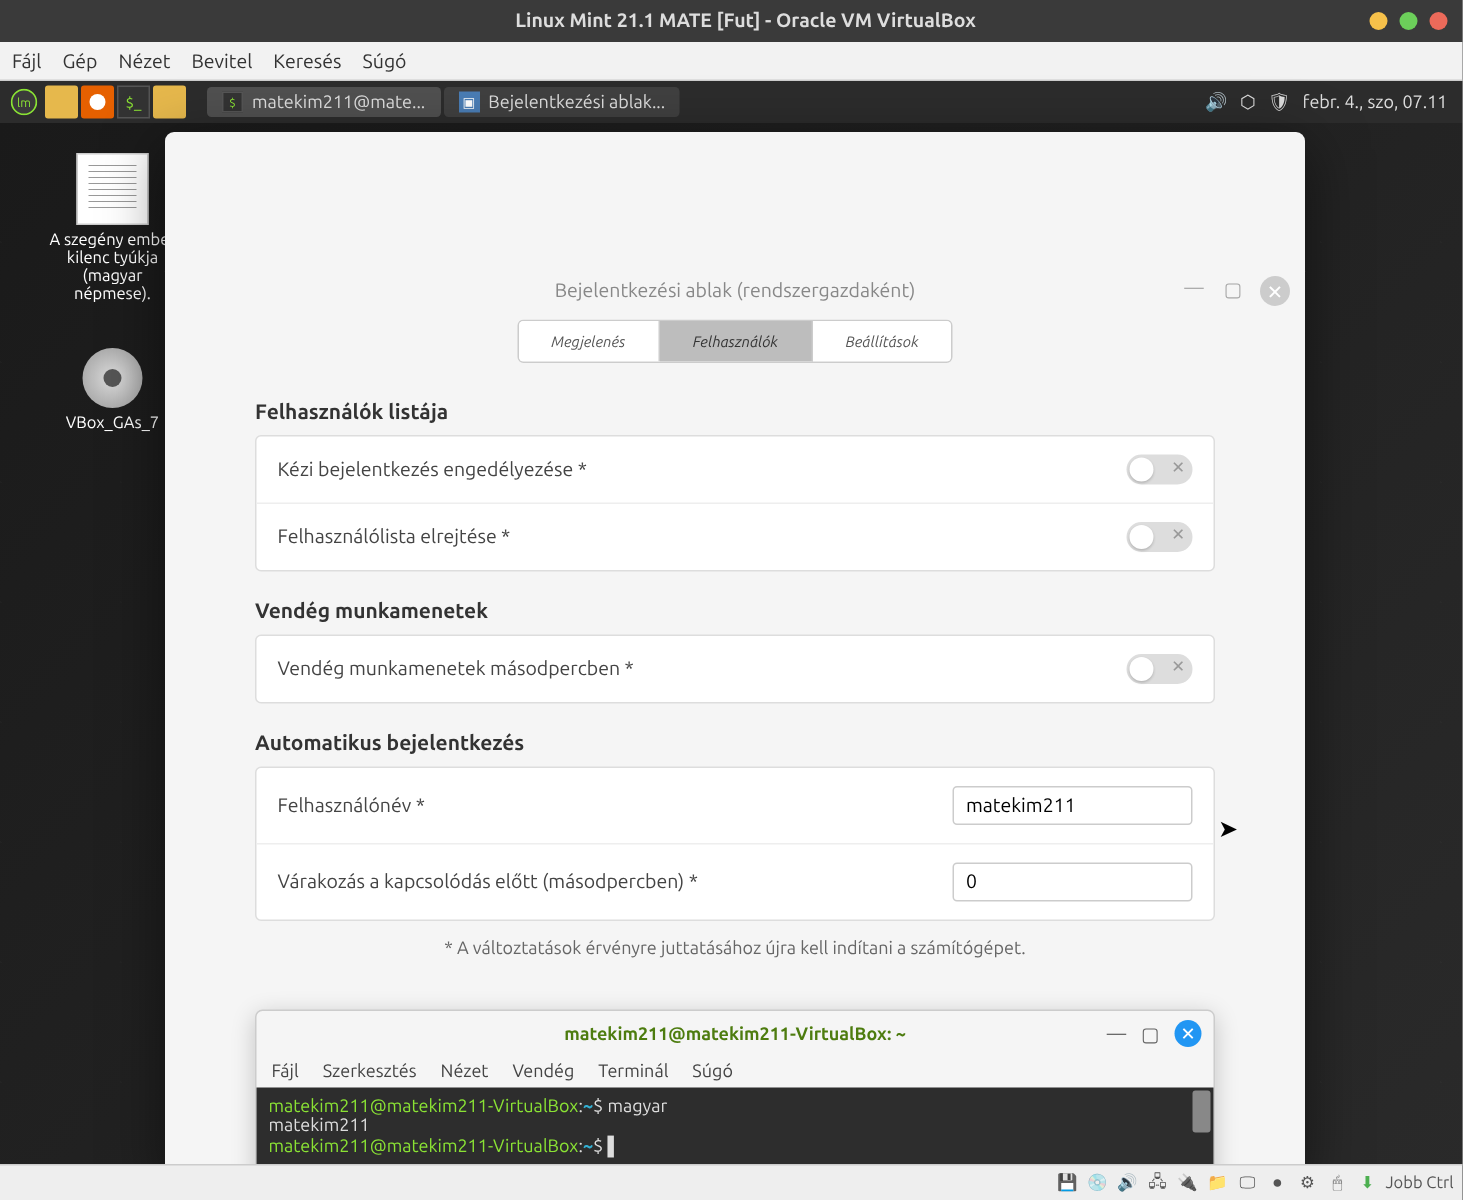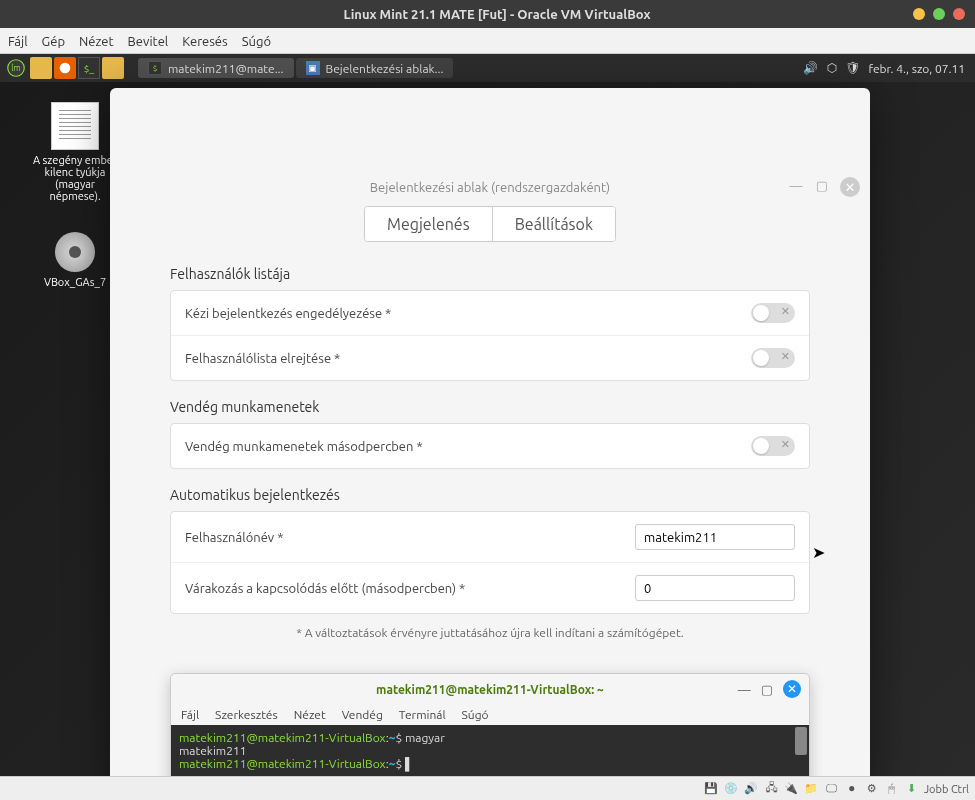--- a/index.html
+++ b/index.html
@@ -36,26 +36,26 @@
 
 .settings-win { position: absolute; top: 6px; left: 110px; width: 760px; height: 700px; background: #f5f5f5; border-radius: 6px; box-shadow: 0 10px 40px rgba(0,0,0,0.5); display:flex; flex-direction:column;justify-content:flex-end; }
 .swin-titlebar { height: 38px; display:flex; align-items:center; justify-content:center; position:relative; background:#f5f5f5; border-radius: 6px 6px 0 0; }
 .swin-title { color:#888; font-size:13px; }
 .swin-ctrls { position:absolute; right:10px; display:flex; gap:10px; }
 .swin-ctrl { width:16px; height:16px; display:flex; align-items:center; justify-content:center; color:#aaa; font-size:13px; cursor:pointer; }
 .swin-close { width:20px; height:20px; border-radius:50%; background:#ccc; color:#fff; }
 
 .tabbar { display:flex; justify-content:center; padding: 0 0 14px 0; }
 .tabgroup { display:flex; border:1px solid #ccc; border-radius:4px; overflow:hidden; }
-.tab { padding:8px 22px; font-size:16px; color:#555; background:#fff; cursor:pointer; border-right:1px solid #ccc; }
+.tab { padding:8px 22px; font-size:10px; color:#555; background:#fff; cursor:pointer; border-right:1px solid #ccc;font-style:italic; }
 .tab:last-child{border-right:none;}
 .tab.active { background:#bdbdbd; color:#333; }
 
 .content { padding: 0 60px; overflow:auto; }
-.section-title { font-size:14px; font-weight:normal; color:#333; margin: 10px 0 8px; }
+.section-title { font-size:14px; font-weight:bold; color:#333; margin: 10px 0 8px; }
 .card { background:#fff; border:1px solid #ddd; border-radius:4px; margin-bottom: 18px; }
 .row { display:flex; align-items:center; padding: 12px 14px; border-bottom:1px solid #eee; }
 .row:last-child{border-bottom:none;}
 .row-label { font-size:13px; color:#444; flex:1; }
 .toggle { width:44px; height:20px; background:#ddd; border-radius:10px; position:relative; cursor:pointer; }
 .toggle .knob { width:16px; height:16px; background:#fff; border-radius:50%; position:absolute; top:2px; left:2px; box-shadow:0 1px 2px rgba(0,0,0,0.2);}
 .toggle .x { position:absolute; right:5px; top:2px; font-size:11px; color:#999; }
 .textin { width:160px; padding:5px 8px; border:1px solid #ccc; border-radius:3px; font-size:13px; }
 .footnote { text-align:center; font-size:12px; color:#666; margin-top:-6px; margin-bottom:20px; }
 
@@ -154,20 +154,21 @@
       <div class="swin-ctrls">
         <span class="swin-ctrl">—</span>
         <span class="swin-ctrl">▢</span>
         <span class="swin-ctrl swin-close">✕</span>
       </div>
     </div>
 
     <div class="tabbar">
       <div class="tabgroup">
         <div class="tab">Megjelenés</div>
+        <div class="tab active">Felhasználók</div>
         <div class="tab">Beállítások</div>
       </div>
     </div>
 
     <div class="content">
       <div class="section-title">Felhasználók listája</div>
       <div class="card">
         <div class="row">
           <span class="row-label">Kézi bejelentkezés engedélyezése *</span>
           <div class="toggle">

